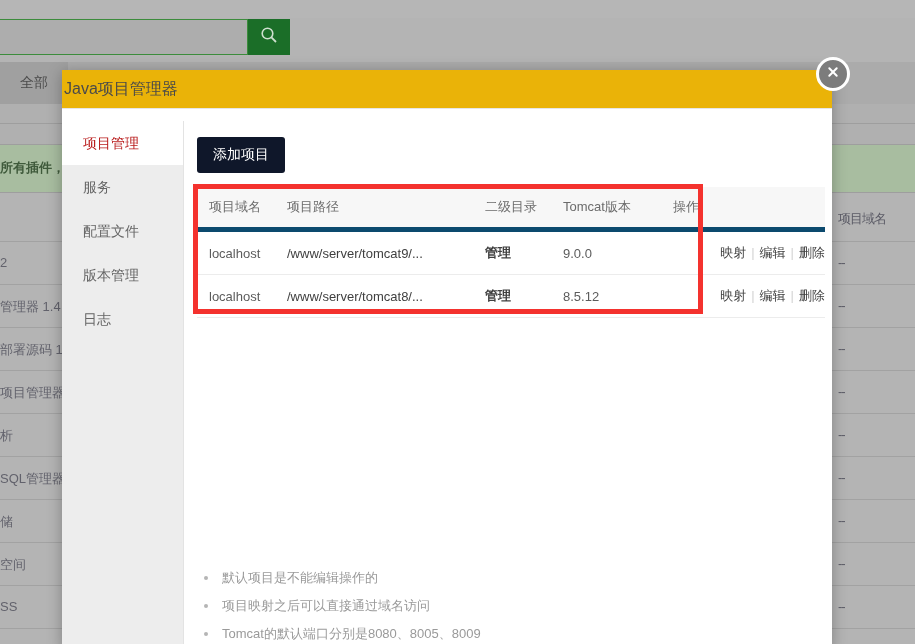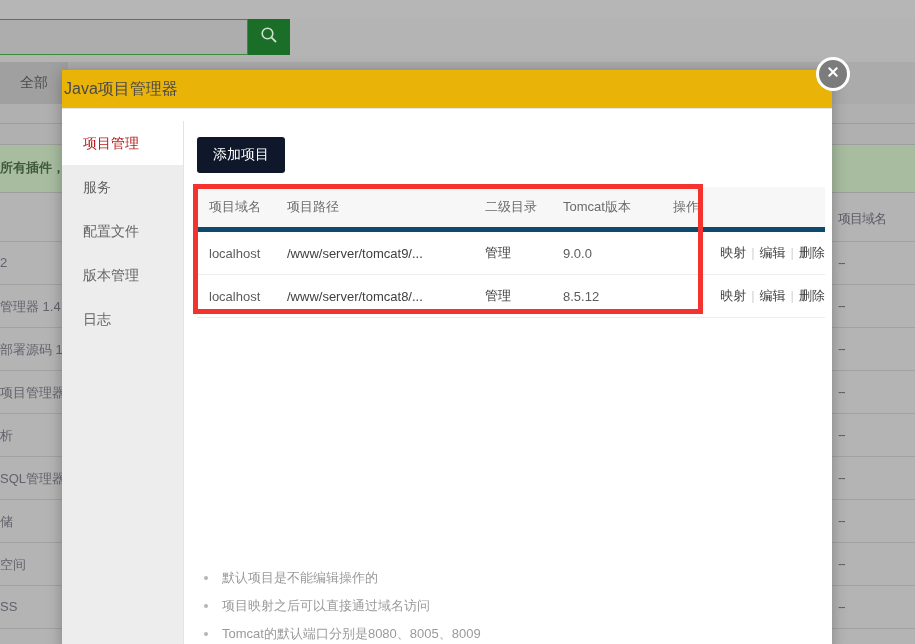--- a/index.html
+++ b/index.html
@@ -148,21 +148,21 @@
     font-size: 13px;
     color: #5c5c5c;
     padding: 12px 0 12px 12px;
     border-bottom: 1px solid #ececec;
     white-space: nowrap;
     overflow: hidden;
   }
   table.proj tr.spacer td { height: 18px; border-bottom: none; padding: 0; }
   th.c-ops, td.c-ops { text-align: right; padding-right: 12px; padding-left: 0; }
   .glink { color: #404040; text-decoration: none; cursor: pointer; }
-  .glink.b { font-weight: normal; }
+  .glink.b { font-weight: bold; }
   .sep { color: #d3d3d3; padding: 0 5px; }
 
   .notes {
     position: absolute; left: 16px; bottom: -4px; width: 520px;
     font-size: 13px; color: #9a9a9a;
   }
   .notes li { list-style: none; position: relative; padding-left: 22px; margin-bottom: 12px; line-height: 16px; }
   .notes li:before {
     content: ""; position: absolute; left: 4px; top: 6px;
     width: 4px; height: 4px; border-radius: 50%; background: #b5b5b5;

